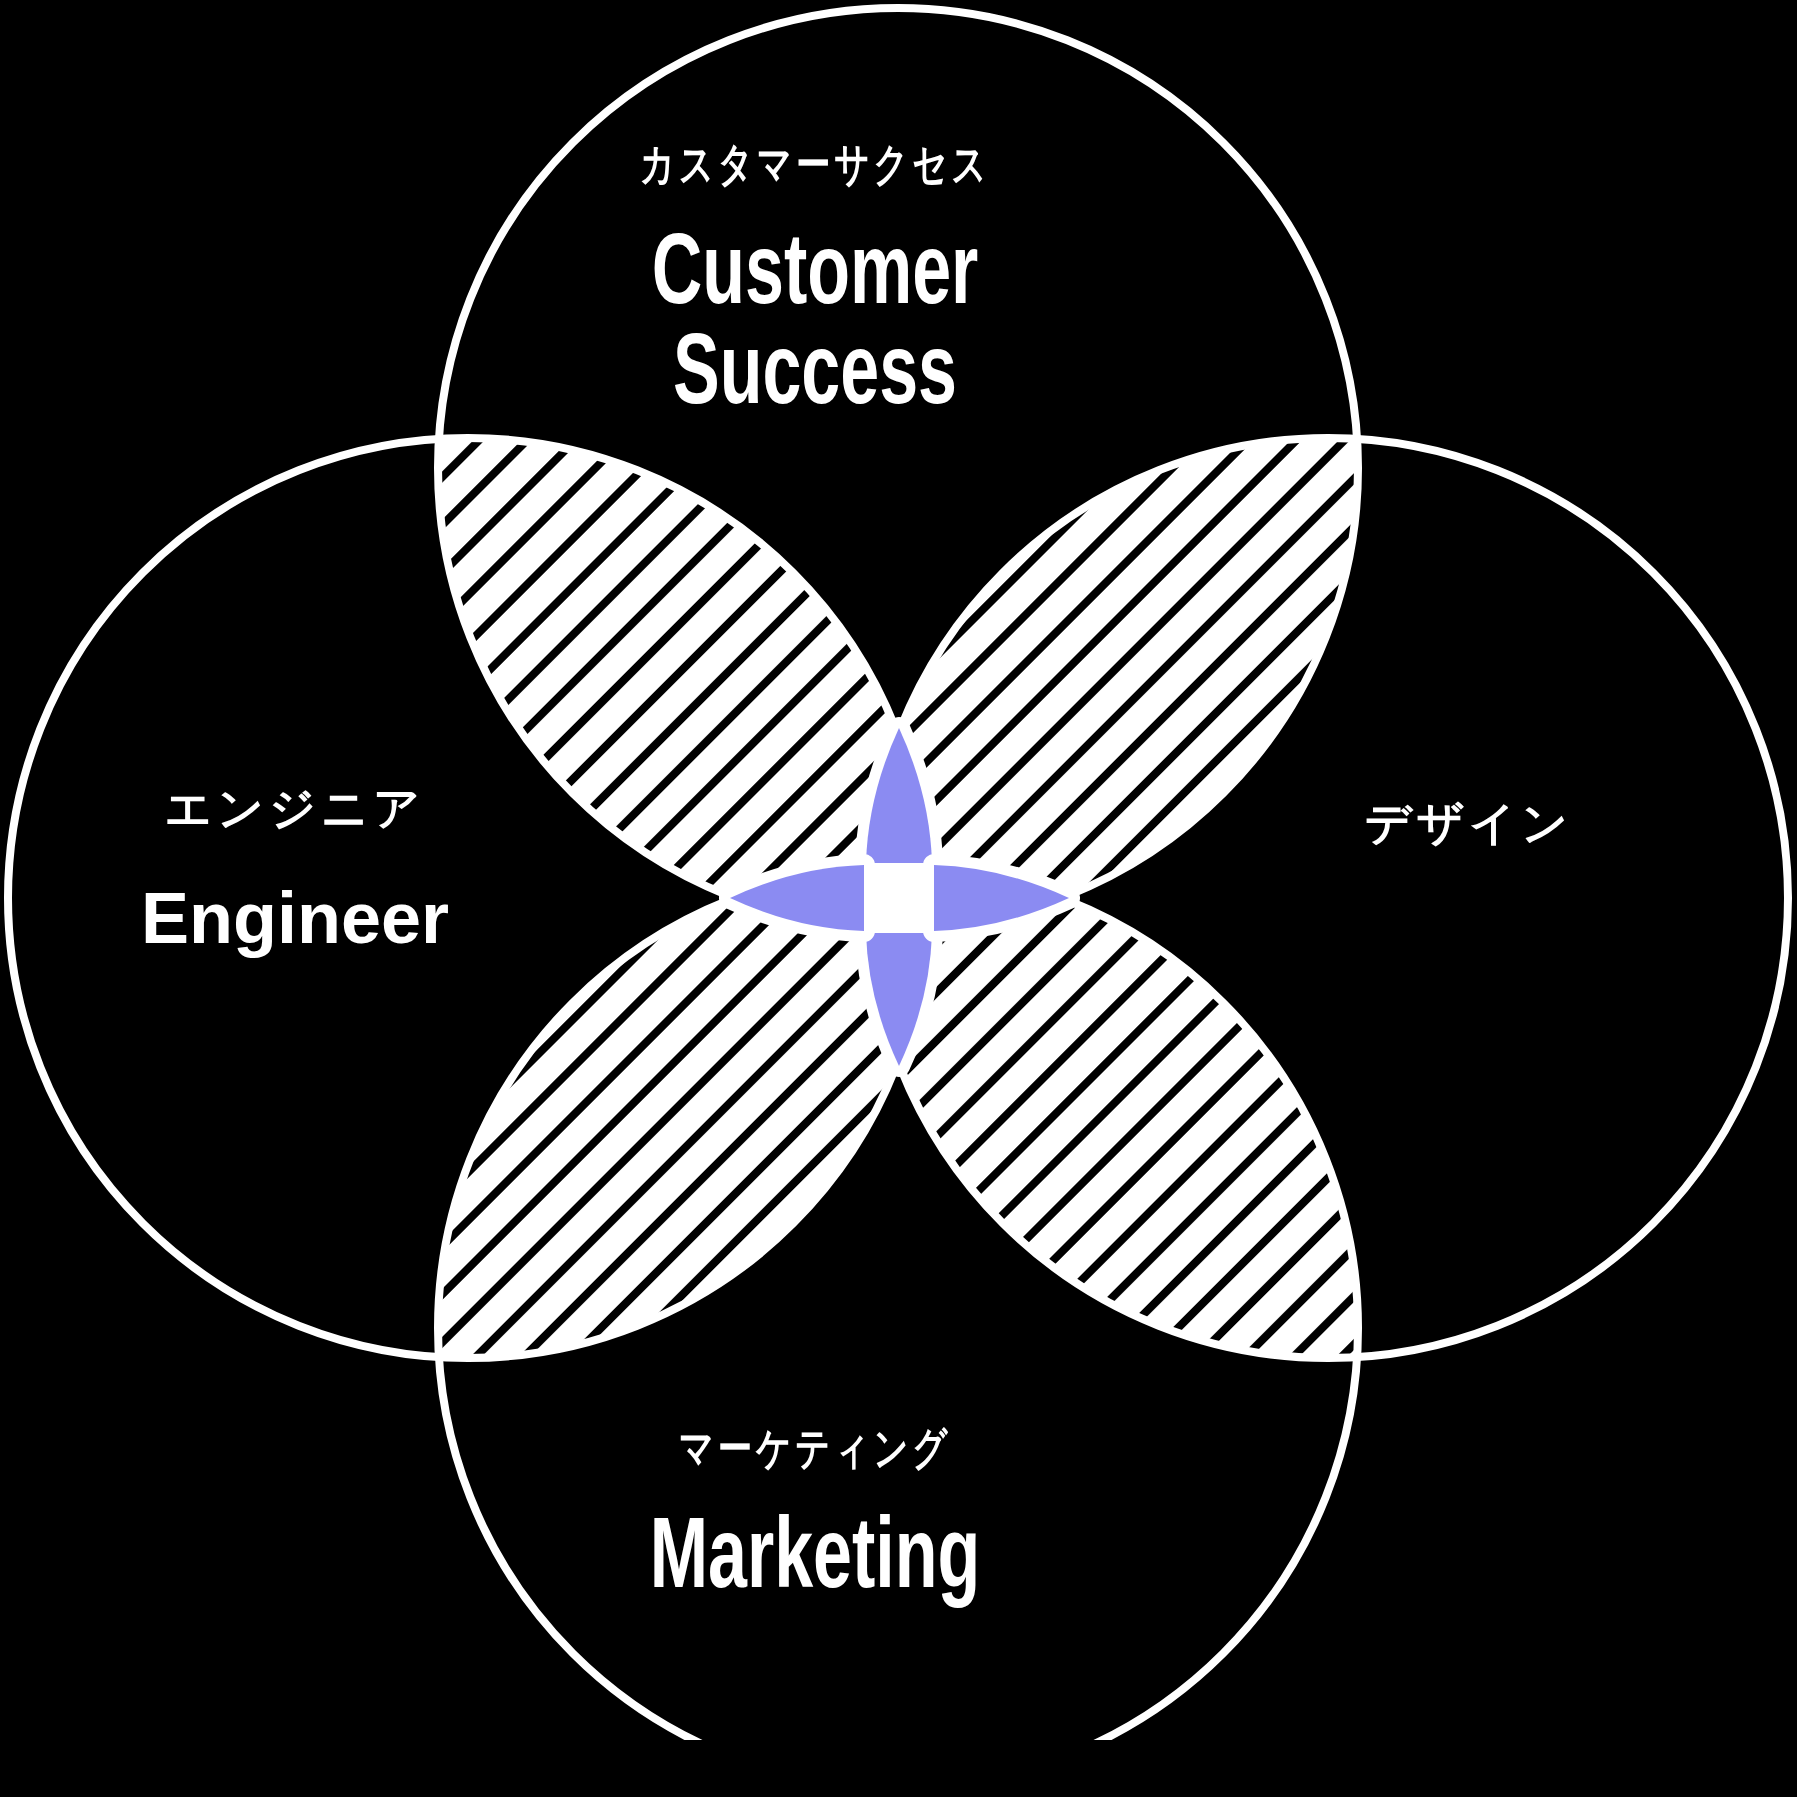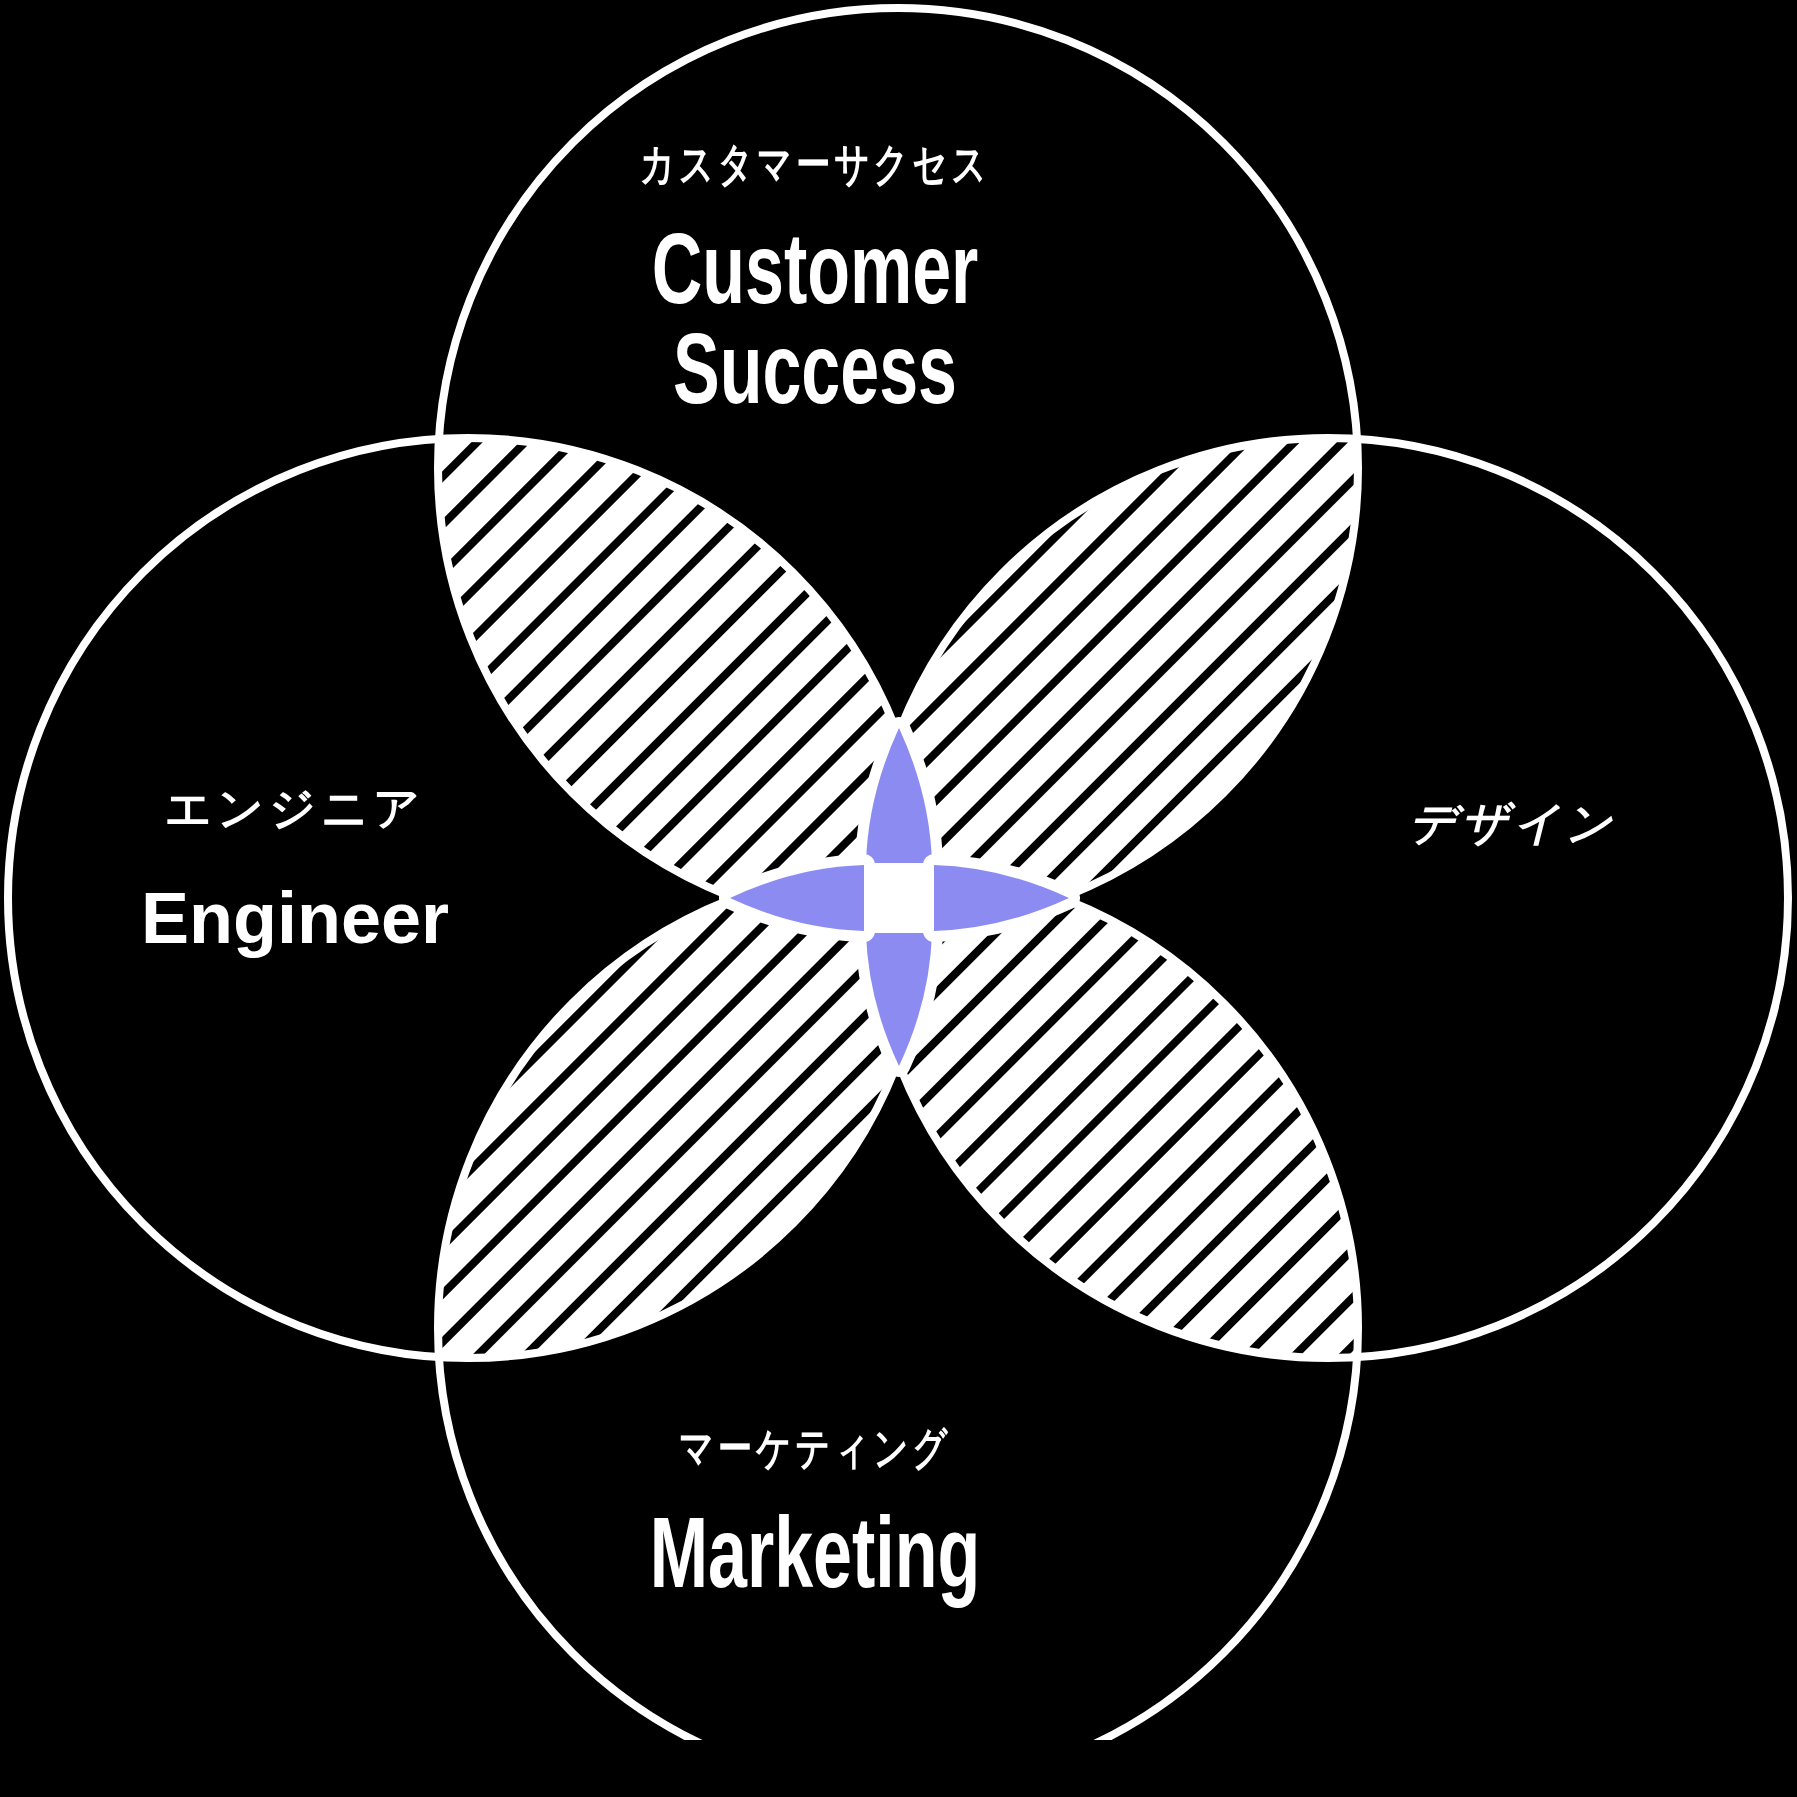--- a/index.html
+++ b/index.html
@@ -42,21 +42,21 @@
     font-size: 100px;
     line-height: 100px;
   }
   .condensed { transform: translate(-50%, -50%) scaleX(0.70); }
   .condensed-jp { transform: translate(-50%, -50%) scaleX(0.75); }
 
   .top-jp    { left: 815px;  top: 164px;  }
   .top-en    { left: 815px;  top: 318px;  }
   .left-jp   { left: 295px;  top: 808px;  }
   .left-en   { left: 295px;  top: 918px;  }
-  .right-jp  { left: 1513px; top: 823px; font-style: italic;  }
+  .right-jp  { left: 1469px; top: 823px;  }
   .right-en  { left: 1518px; top: 926px;  }
   .bottom-jp { left: 815px;  top: 1448px; }
   .bottom-en { left: 815px;  top: 1552px; }
 </style>
 </head>
 <body>
 
 <div id="stage">
 
   <svg id="venn-svg" viewBox="0 0 1797 1797">

